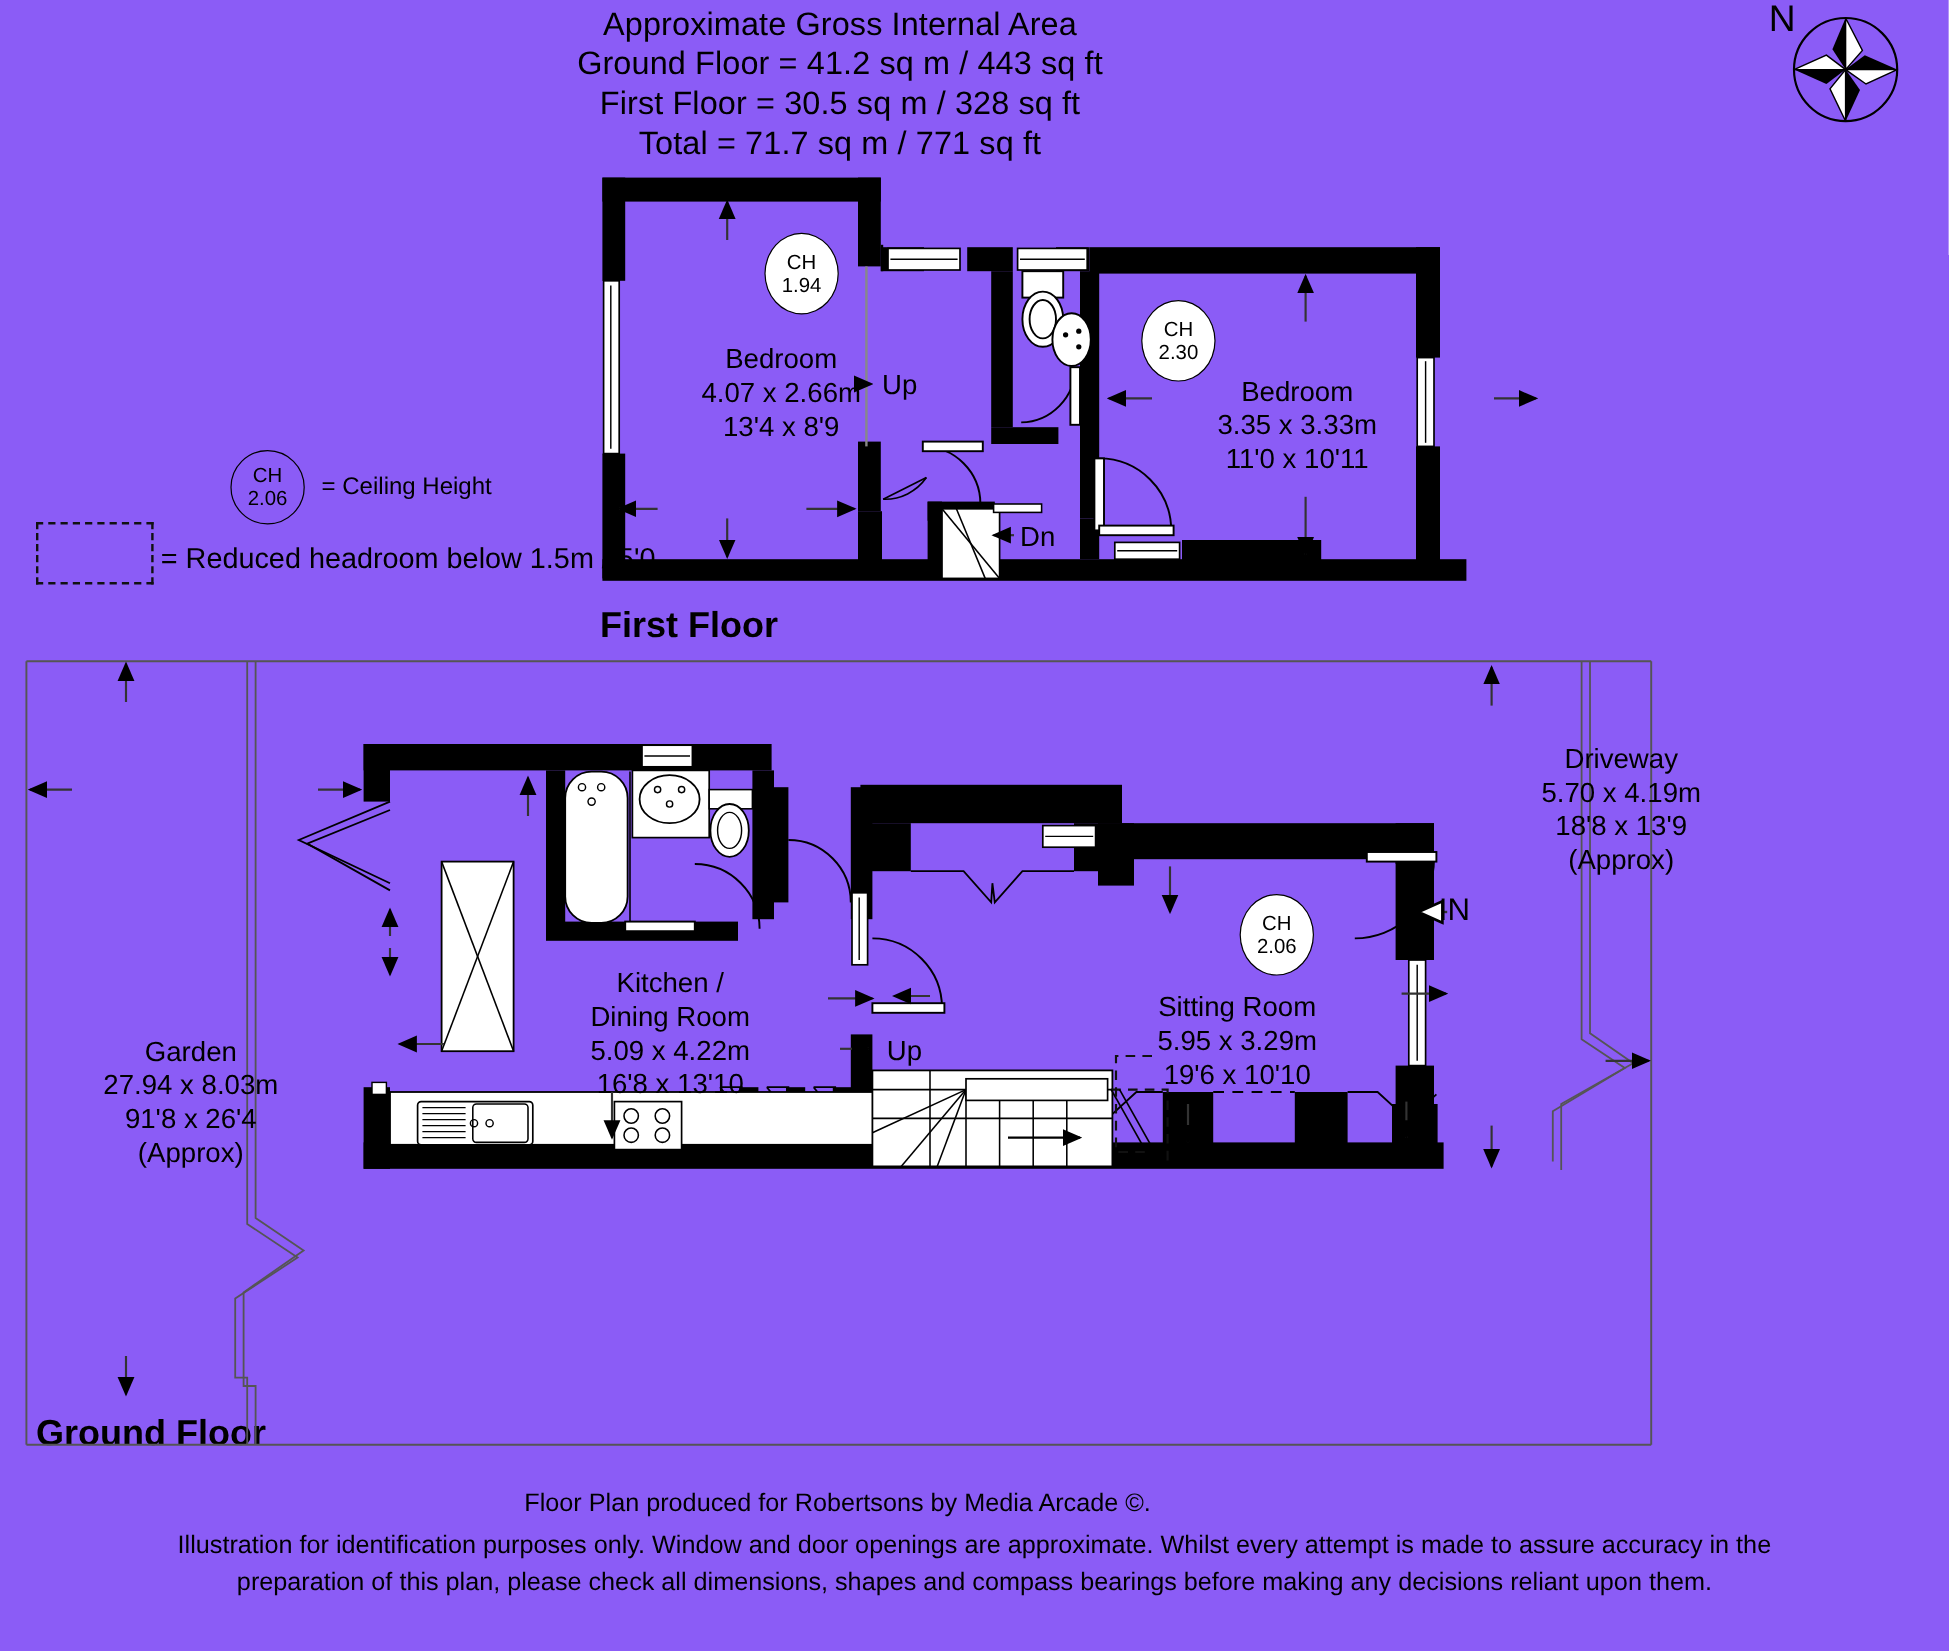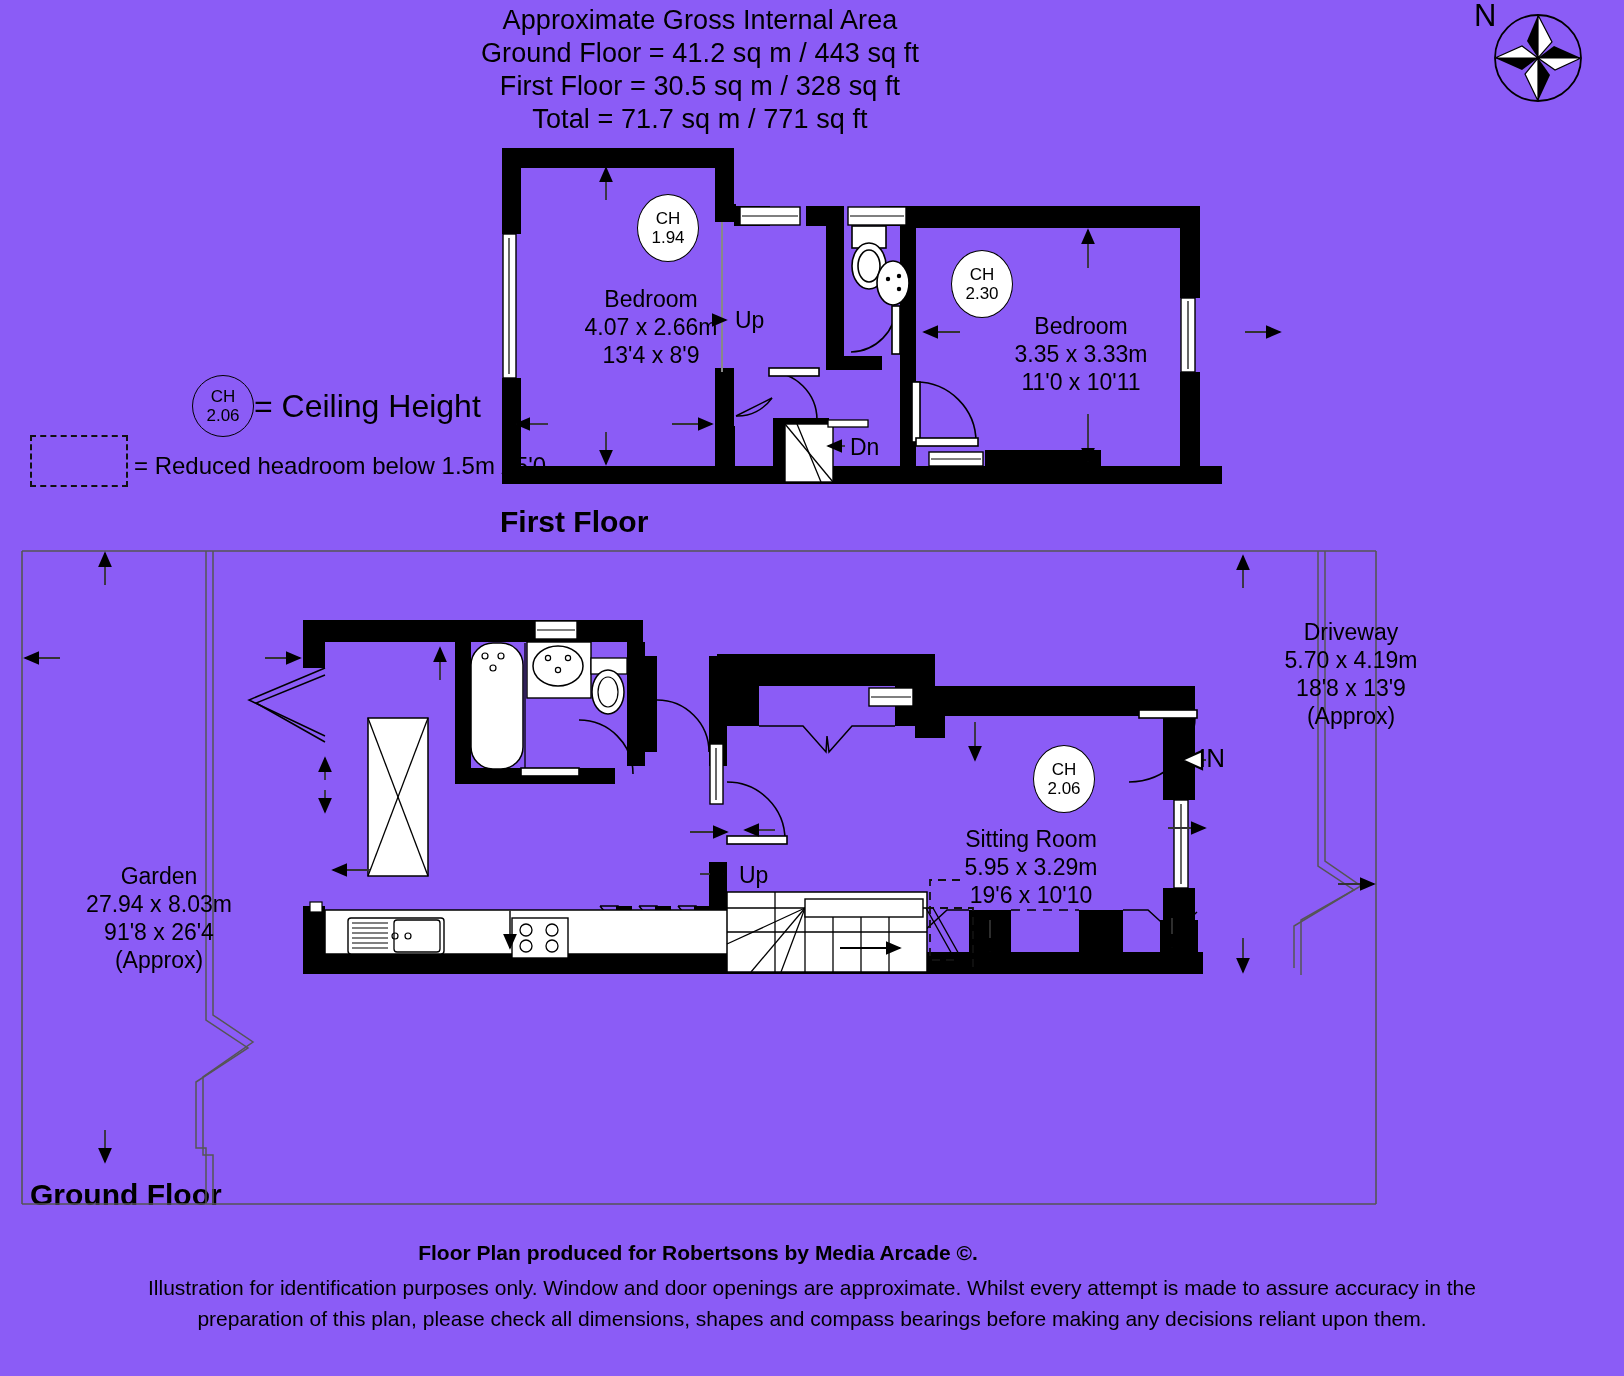--- a/index.html
+++ b/index.html
@@ -41,22 +41,22 @@
     left: 192px; top: 375px;
     width: 62px; height: 62px;
     border: 1.6px solid #000;
     border-radius: 50%;
     box-sizing: border-box;
     display: flex; flex-direction: column;
     align-items: center; justify-content: center;
     font-size: 17px; line-height: 19px;
   }
   #legend-ch-text {
-    left: 254px; top: 392px;
-    font-size: 32px; line-height: 28px;
+    left: 268px; top: 392px;
+    font-size: 20px; line-height: 28px;
     white-space: nowrap;
   }
   #legend-dash-box {
     left: 30px; top: 435px;
     width: 98px; height: 52px;
     border: 2.2px dashed #111;
     box-sizing: border-box;
   }
   #legend-dash-text {
     left: 134px; top: 452px;
@@ -109,21 +109,21 @@
   .dir-text { font-size: 23px; line-height: 26px; white-space: nowrap; }
   #txt-up-ff { left: 735px; top: 307px; }
   #txt-dn-ff { left: 850px; top: 434px; }
   #txt-up-gf { left: 739px; top: 862px; }
   #txt-in-gf { left: 1199px; top: 745px; font-size: 26px; }
 
   
   #footer-credit {
     left: 0; top: 1240px; width: 1396px;
     text-align: center;
-    font-size: 21px; line-height: 26px; font-weight: bold;
+    font-size: 21px; line-height: 26px;
   }
   #footer-disclaimer {
     left: 0; top: 1272px; width: 1624px;
     text-align: center;
     font-size: 21px; line-height: 31px;
   }
 
   
   #plan-svg { left: 0; top: 0; }
 </style>
@@ -507,20 +507,26 @@
   </div>
 
   <div class="abs dir-text" id="txt-up-ff">Up</div>
   <div class="abs dir-text" id="txt-dn-ff">Dn</div>
 
   <div class="abs ch-bubble" id="ch-sitting">
     <span>CH</span>
     <span>2.06</span>
   </div>
 
+  <div class="abs room-label" id="lbl-kitchen">
+    <span class="nm">Kitchen /</span>
+    <span class="nm">Dining Room</span>
+    <span class="nm">5.09 x 4.22m</span>
+    <span class="nm">16'8 x 13'10</span>
+  </div>
 
   <div class="abs room-label" id="lbl-sitting">
     <span class="nm">Sitting Room</span>
     <span class="nm">5.95 x 3.29m</span>
     <span class="nm">19'6 x 10'10</span>
   </div>
 
   <div class="abs room-label" id="lbl-garden">
     <span class="nm">Garden</span>
     <span class="nm">27.94 x 8.03m</span>

